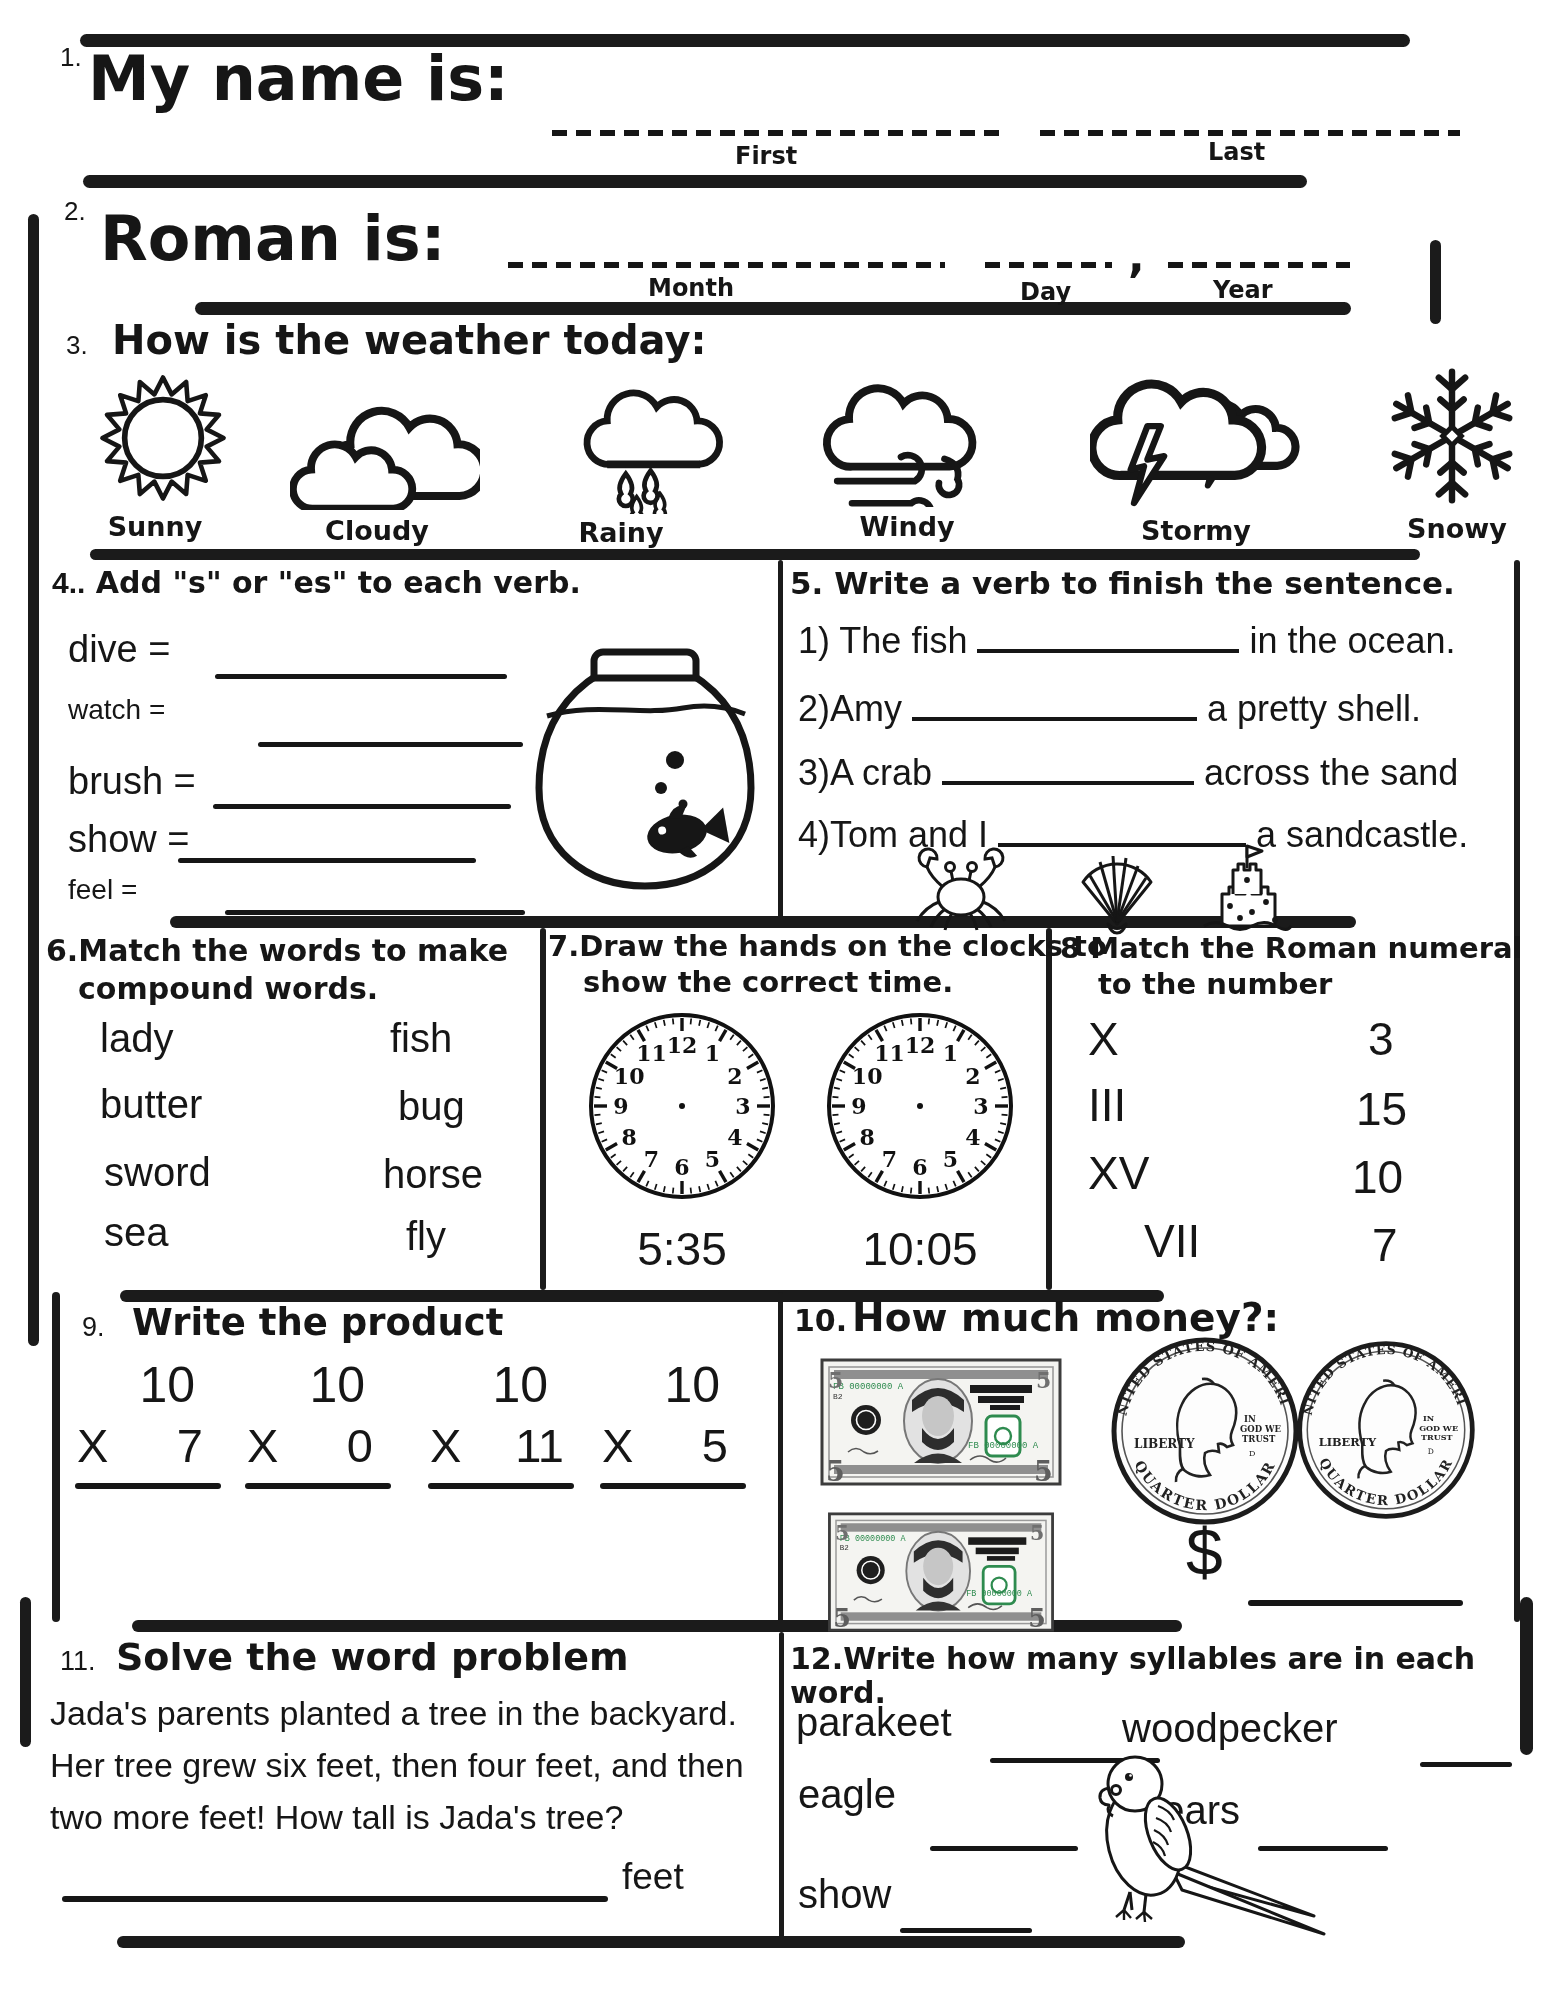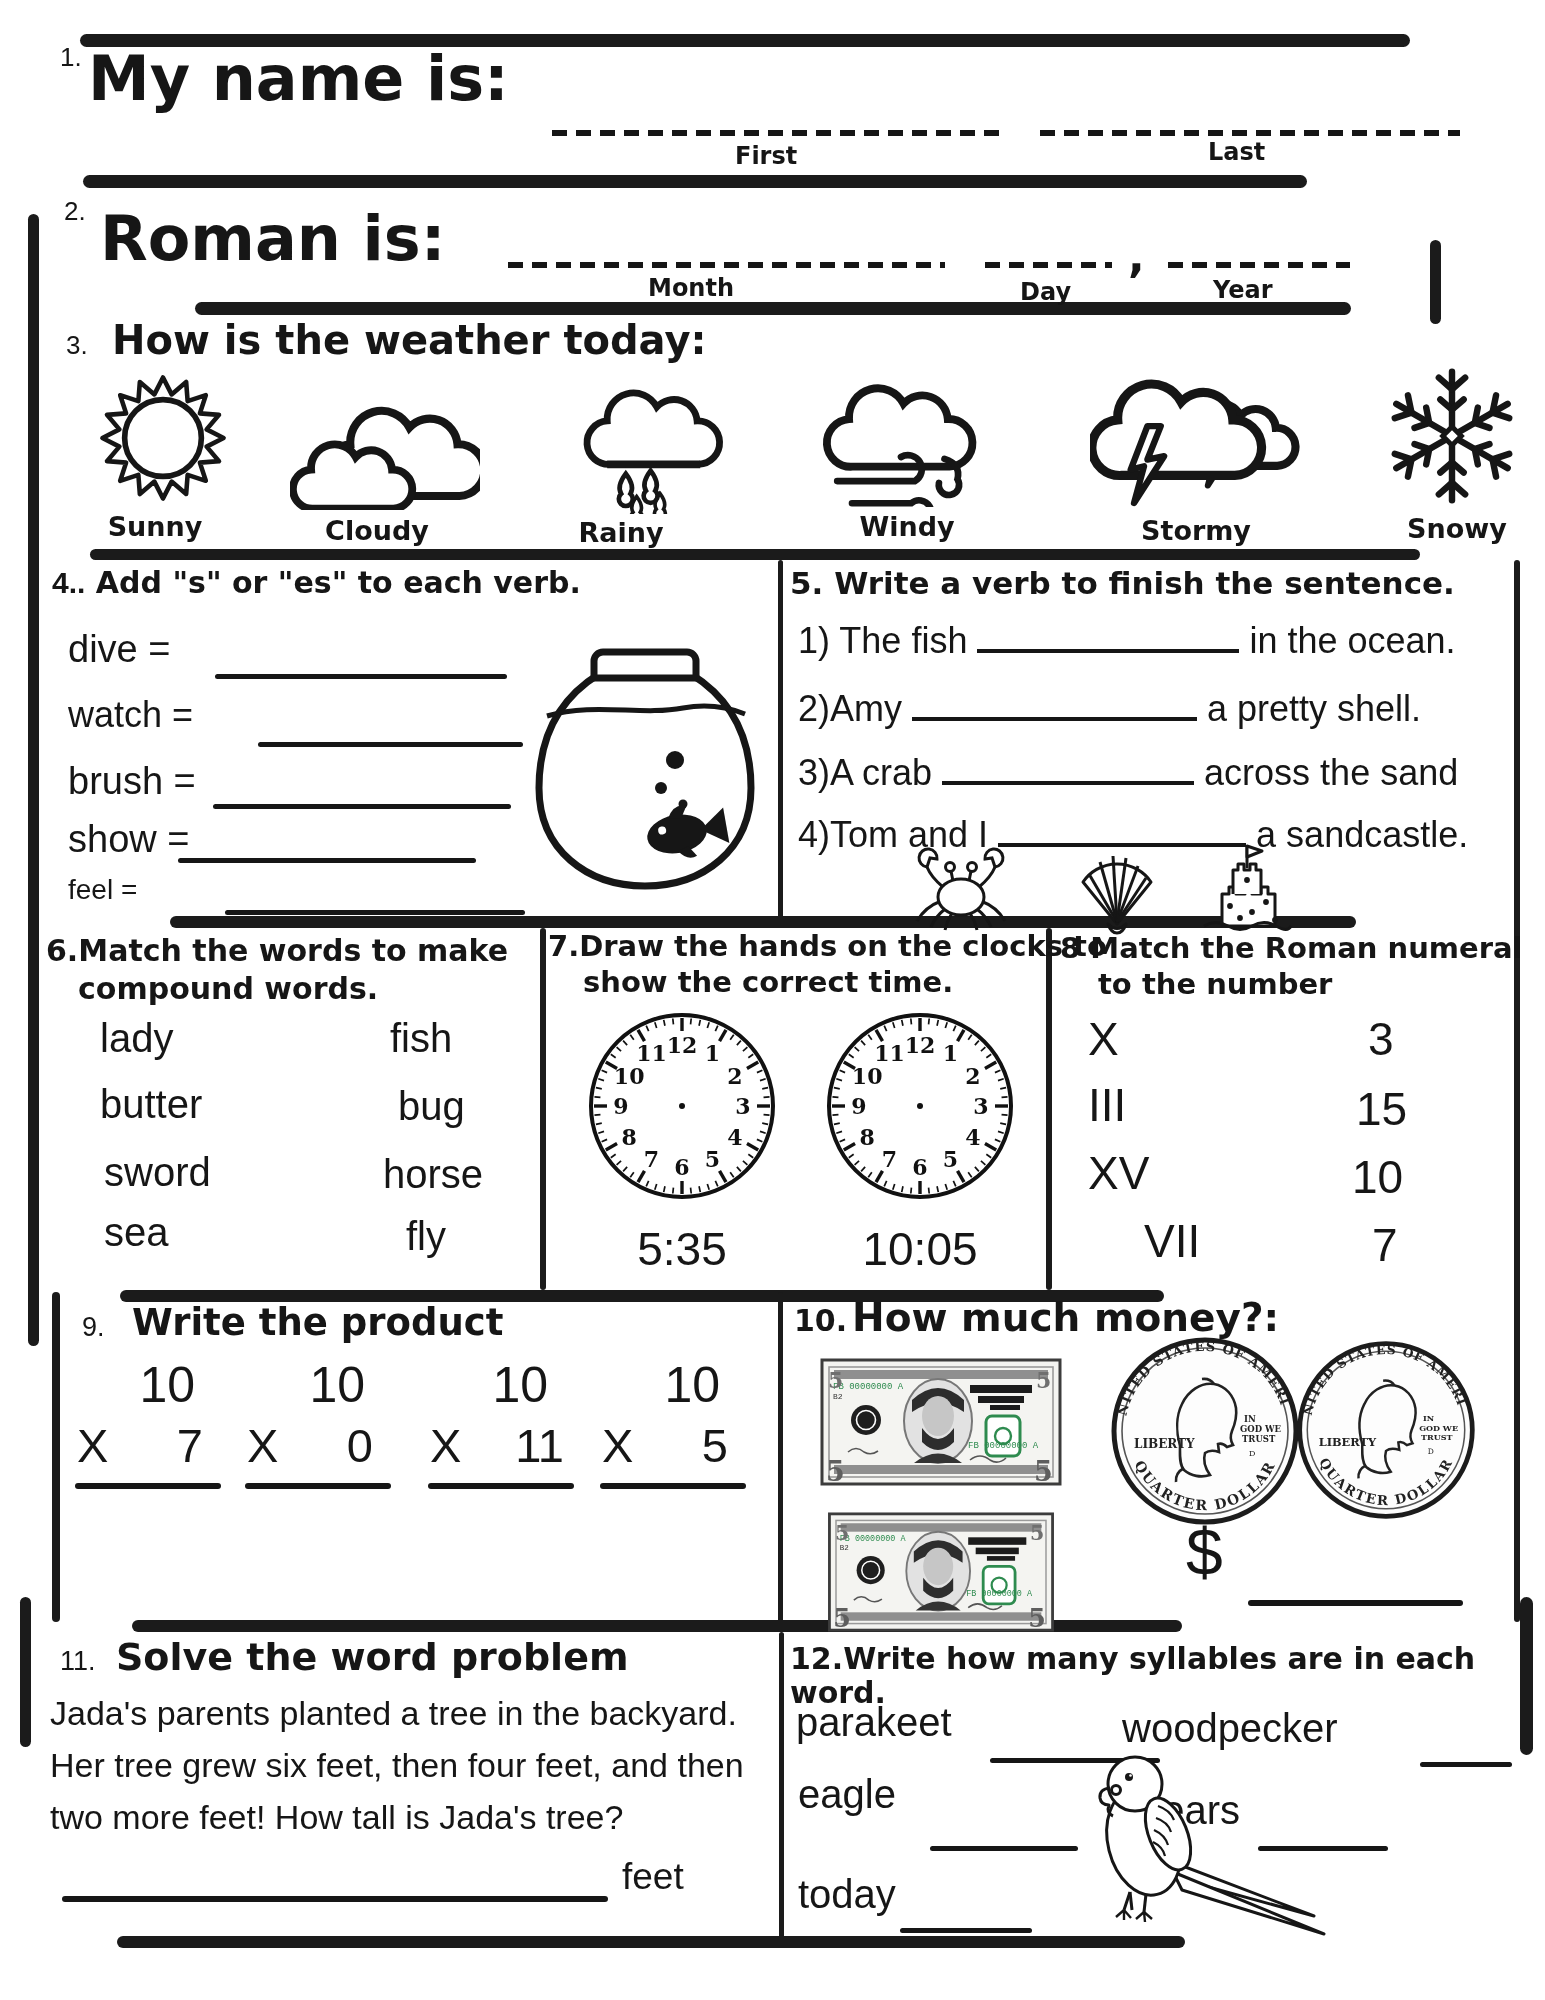--- a/index.html
+++ b/index.html
@@ -171,21 +171,21 @@
     <rect x="45.5" y="47.5" width="9" height="9" transform="rotate(45 50 52)" fill="#fff" stroke="#161616" stroke-width="3.4"></rect>
   </svg>
   <div class="abs hw" style="left:1457px;top:514px;transform:translateX(-50%);font-size:27px;">Snowy</div>
 
   <div class="abs hw" style="left:52px;top:566px;font-size:30px;">
     <span class="secnum" style="font-weight:700;">4..</span>
     <span>Add "s" or "es" to each verb.</span>
   </div>
   <div class="abs plain" style="left:68px;top:628px;font-size:38px;">dive =</div>
   <div class="wline" style="left:215px;top:674px;width:292px;"></div>
-  <div class="abs plain" style="left:68px;top:694px;font-size:36px;">watch =</div>
+  <div class="abs plain" style="left:68px;top:694px;font-size:28px;">watch =</div>
   <div class="wline" style="left:258px;top:742px;width:265px;"></div>
   <div class="abs plain" style="left:68px;top:760px;font-size:38px;">brush =</div>
   <div class="wline" style="left:213px;top:804px;width:298px;"></div>
   <div class="abs plain" style="left:68px;top:818px;font-size:38px;">show =</div>
   <div class="wline" style="left:178px;top:858px;width:298px;"></div>
   <div class="abs plain" style="left:68px;top:874px;font-size:28px;">feel =</div>
   <div class="wline" style="left:225px;top:910px;width:300px;"></div>
 
   <svg class="abs" style="left:525px;top:638px;" width="240" height="258" viewBox="0 0 240 258">
     <path d="M74,36 C32,62 14,102 14,150 C14,212 62,248 120,248 C178,248 226,212 226,150 C226,102 208,62 166,36 Z" fill="#fff" stroke="#161616" stroke-width="7"></path>
@@ -621,21 +621,21 @@
     <span>12.</span><span>Write how many syllables are in each word.</span>
   </div>
   <div class="word" style="left:796px;top:1700px;">parakeet</div>
   <div class="wline" style="left:990px;top:1758px;width:170px;"></div>
   <div class="word" style="left:1122px;top:1706px;">woodpecker</div>
   <div class="wline" style="left:1420px;top:1762px;width:92px;"></div>
   <div class="word" style="left:798px;top:1772px;">eagle</div>
   <div class="wline" style="left:930px;top:1846px;width:148px;"></div>
   <div class="word" style="left:1140px;top:1788px;">pears</div>
   <div class="wline" style="left:1258px;top:1846px;width:130px;"></div>
-  <div class="word" style="left:798px;top:1872px;">today</div>
+  <div class="word" style="left:798px;top:1872px;">show</div>
   <div class="wline" style="left:900px;top:1928px;width:132px;"></div>
 
   <svg class="abs" style="left:1072px;top:1742px;" width="280" height="200" viewBox="0 0 280 200">
     <g fill="#fff" stroke="#161616" stroke-width="3" stroke-linejoin="round">
       <polygon points="95,118 242,174 104,136"></polygon>
       <polygon points="101,130 252,192 110,148"></polygon>
       <ellipse cx="72" cy="100" rx="36" ry="54" transform="rotate(-14 72 100)"></ellipse>
       <circle cx="63" cy="42" r="27"></circle>
       <path d="M38,46 q-11,1 -10,10 q1,7 9,7 q-3,8 4,11" fill="none"></path>
       <circle cx="44" cy="48" r="4.5"></circle>

